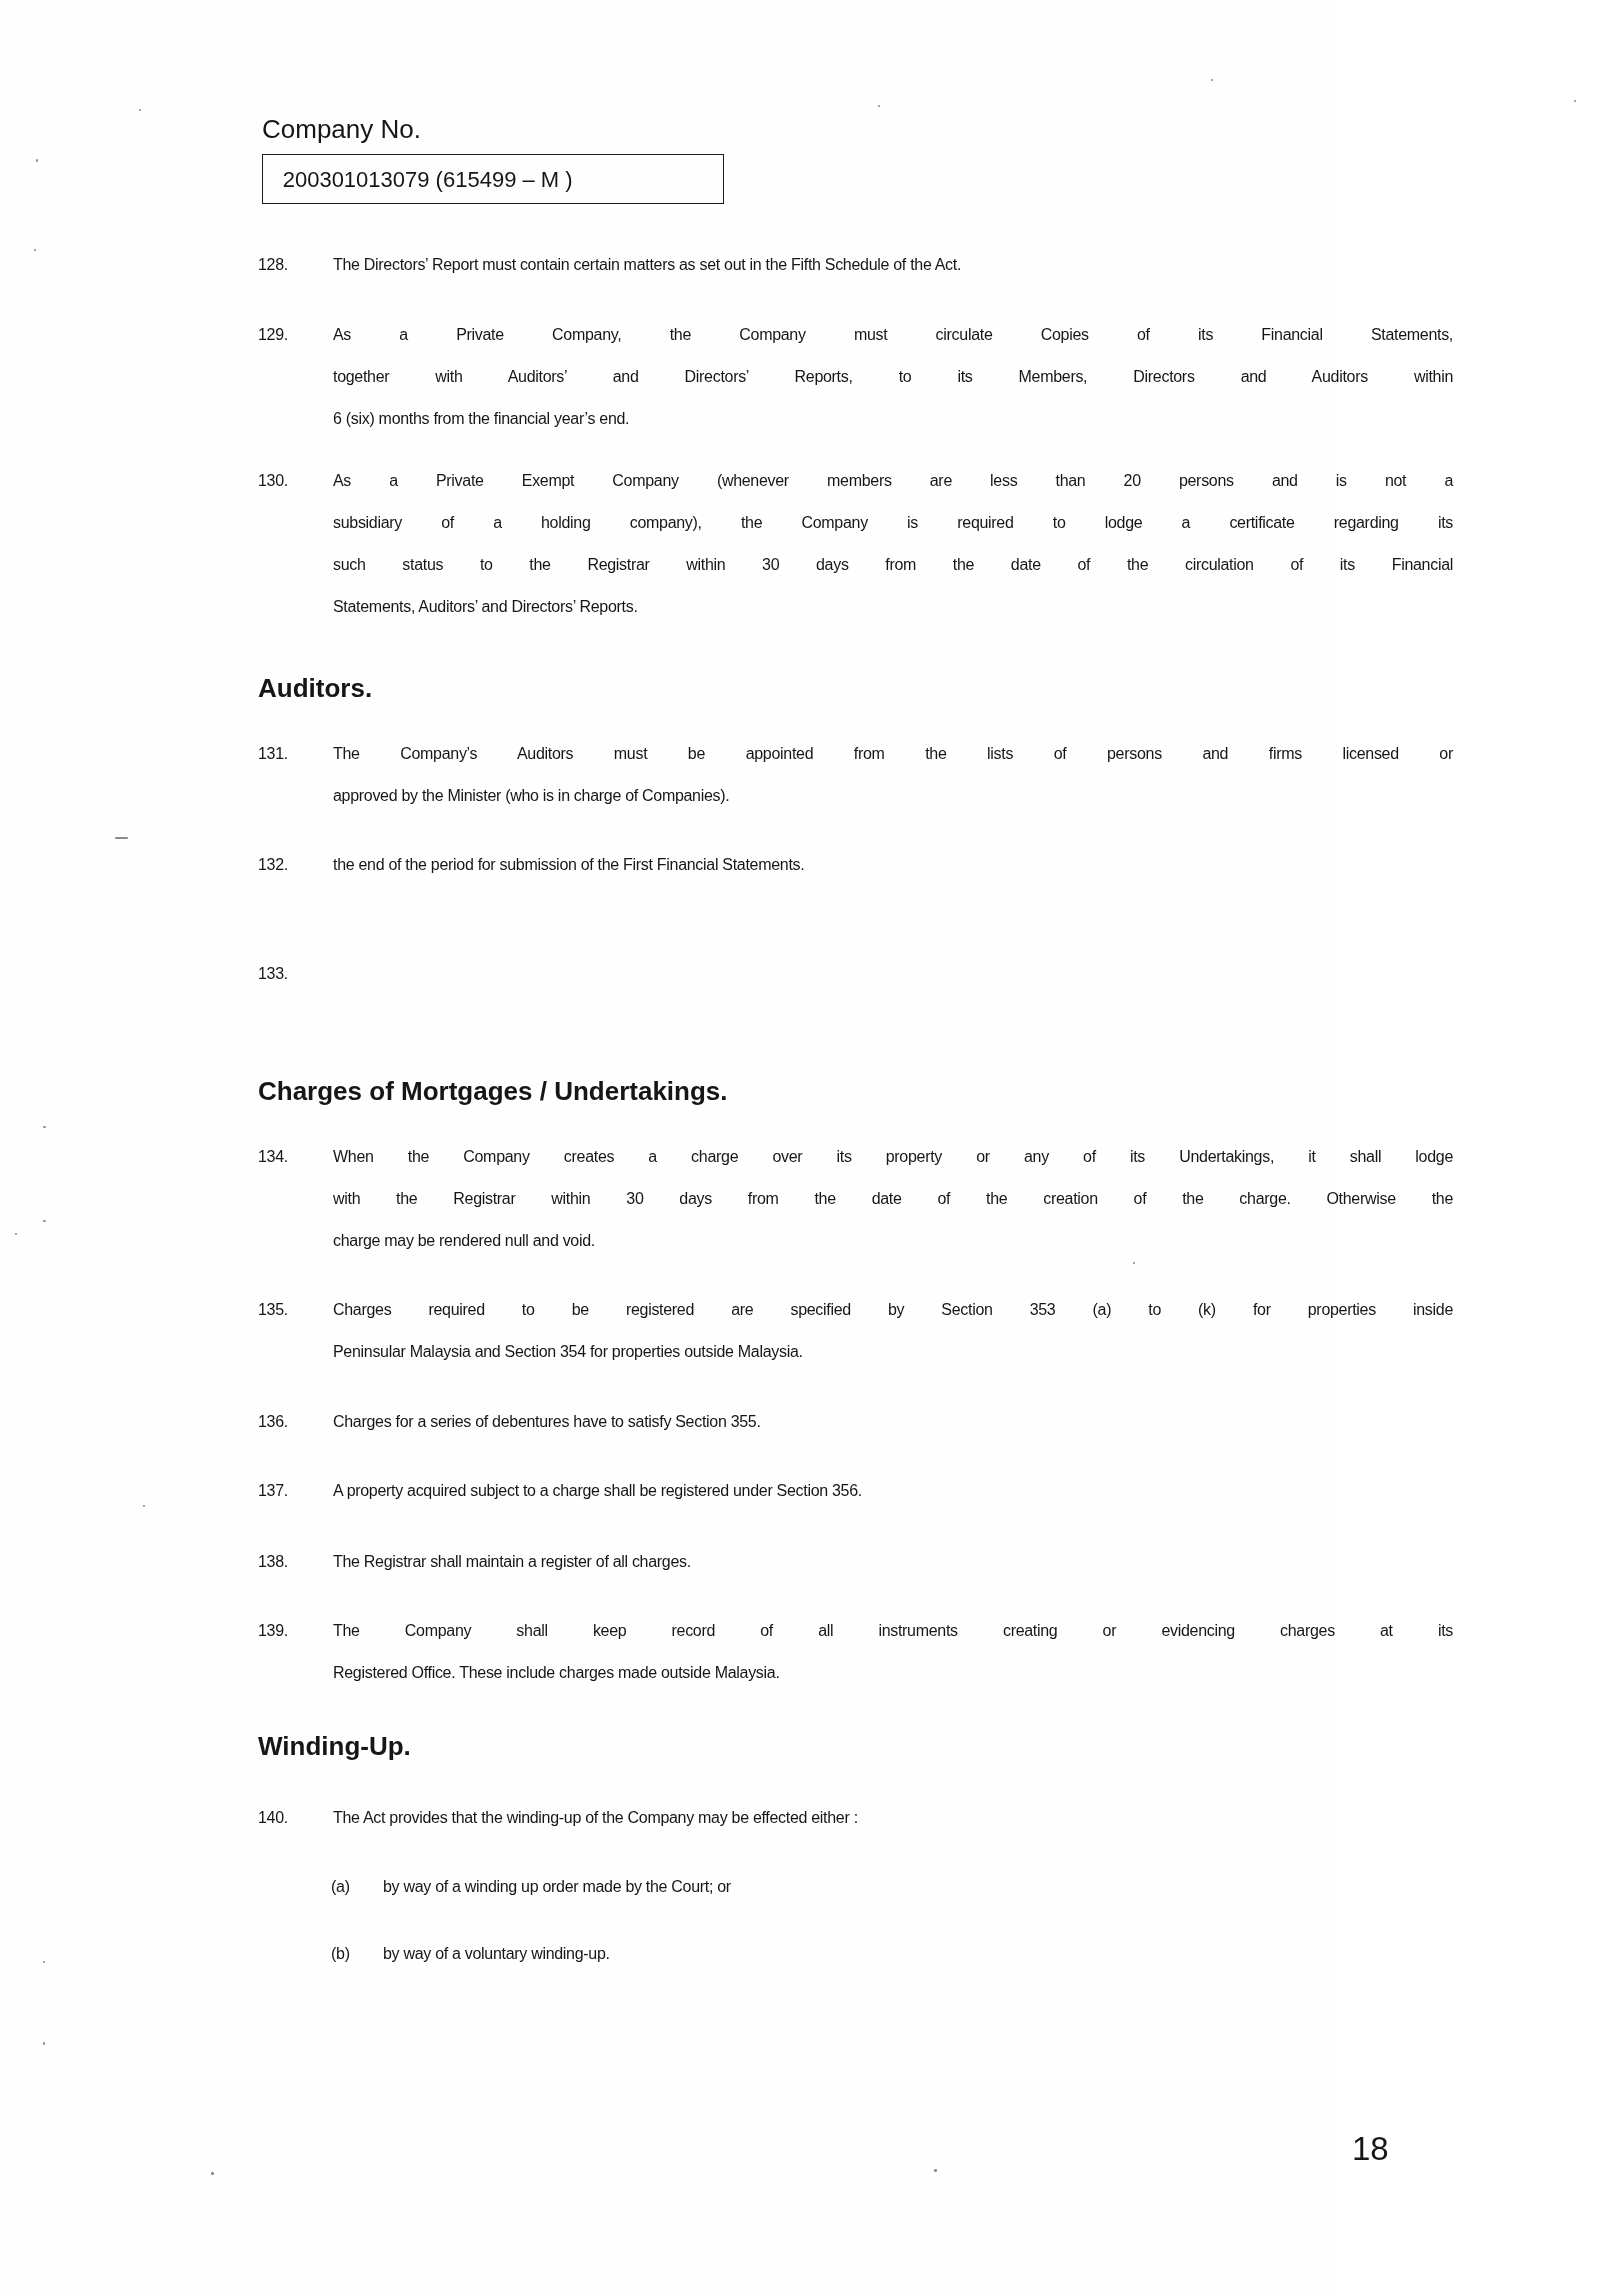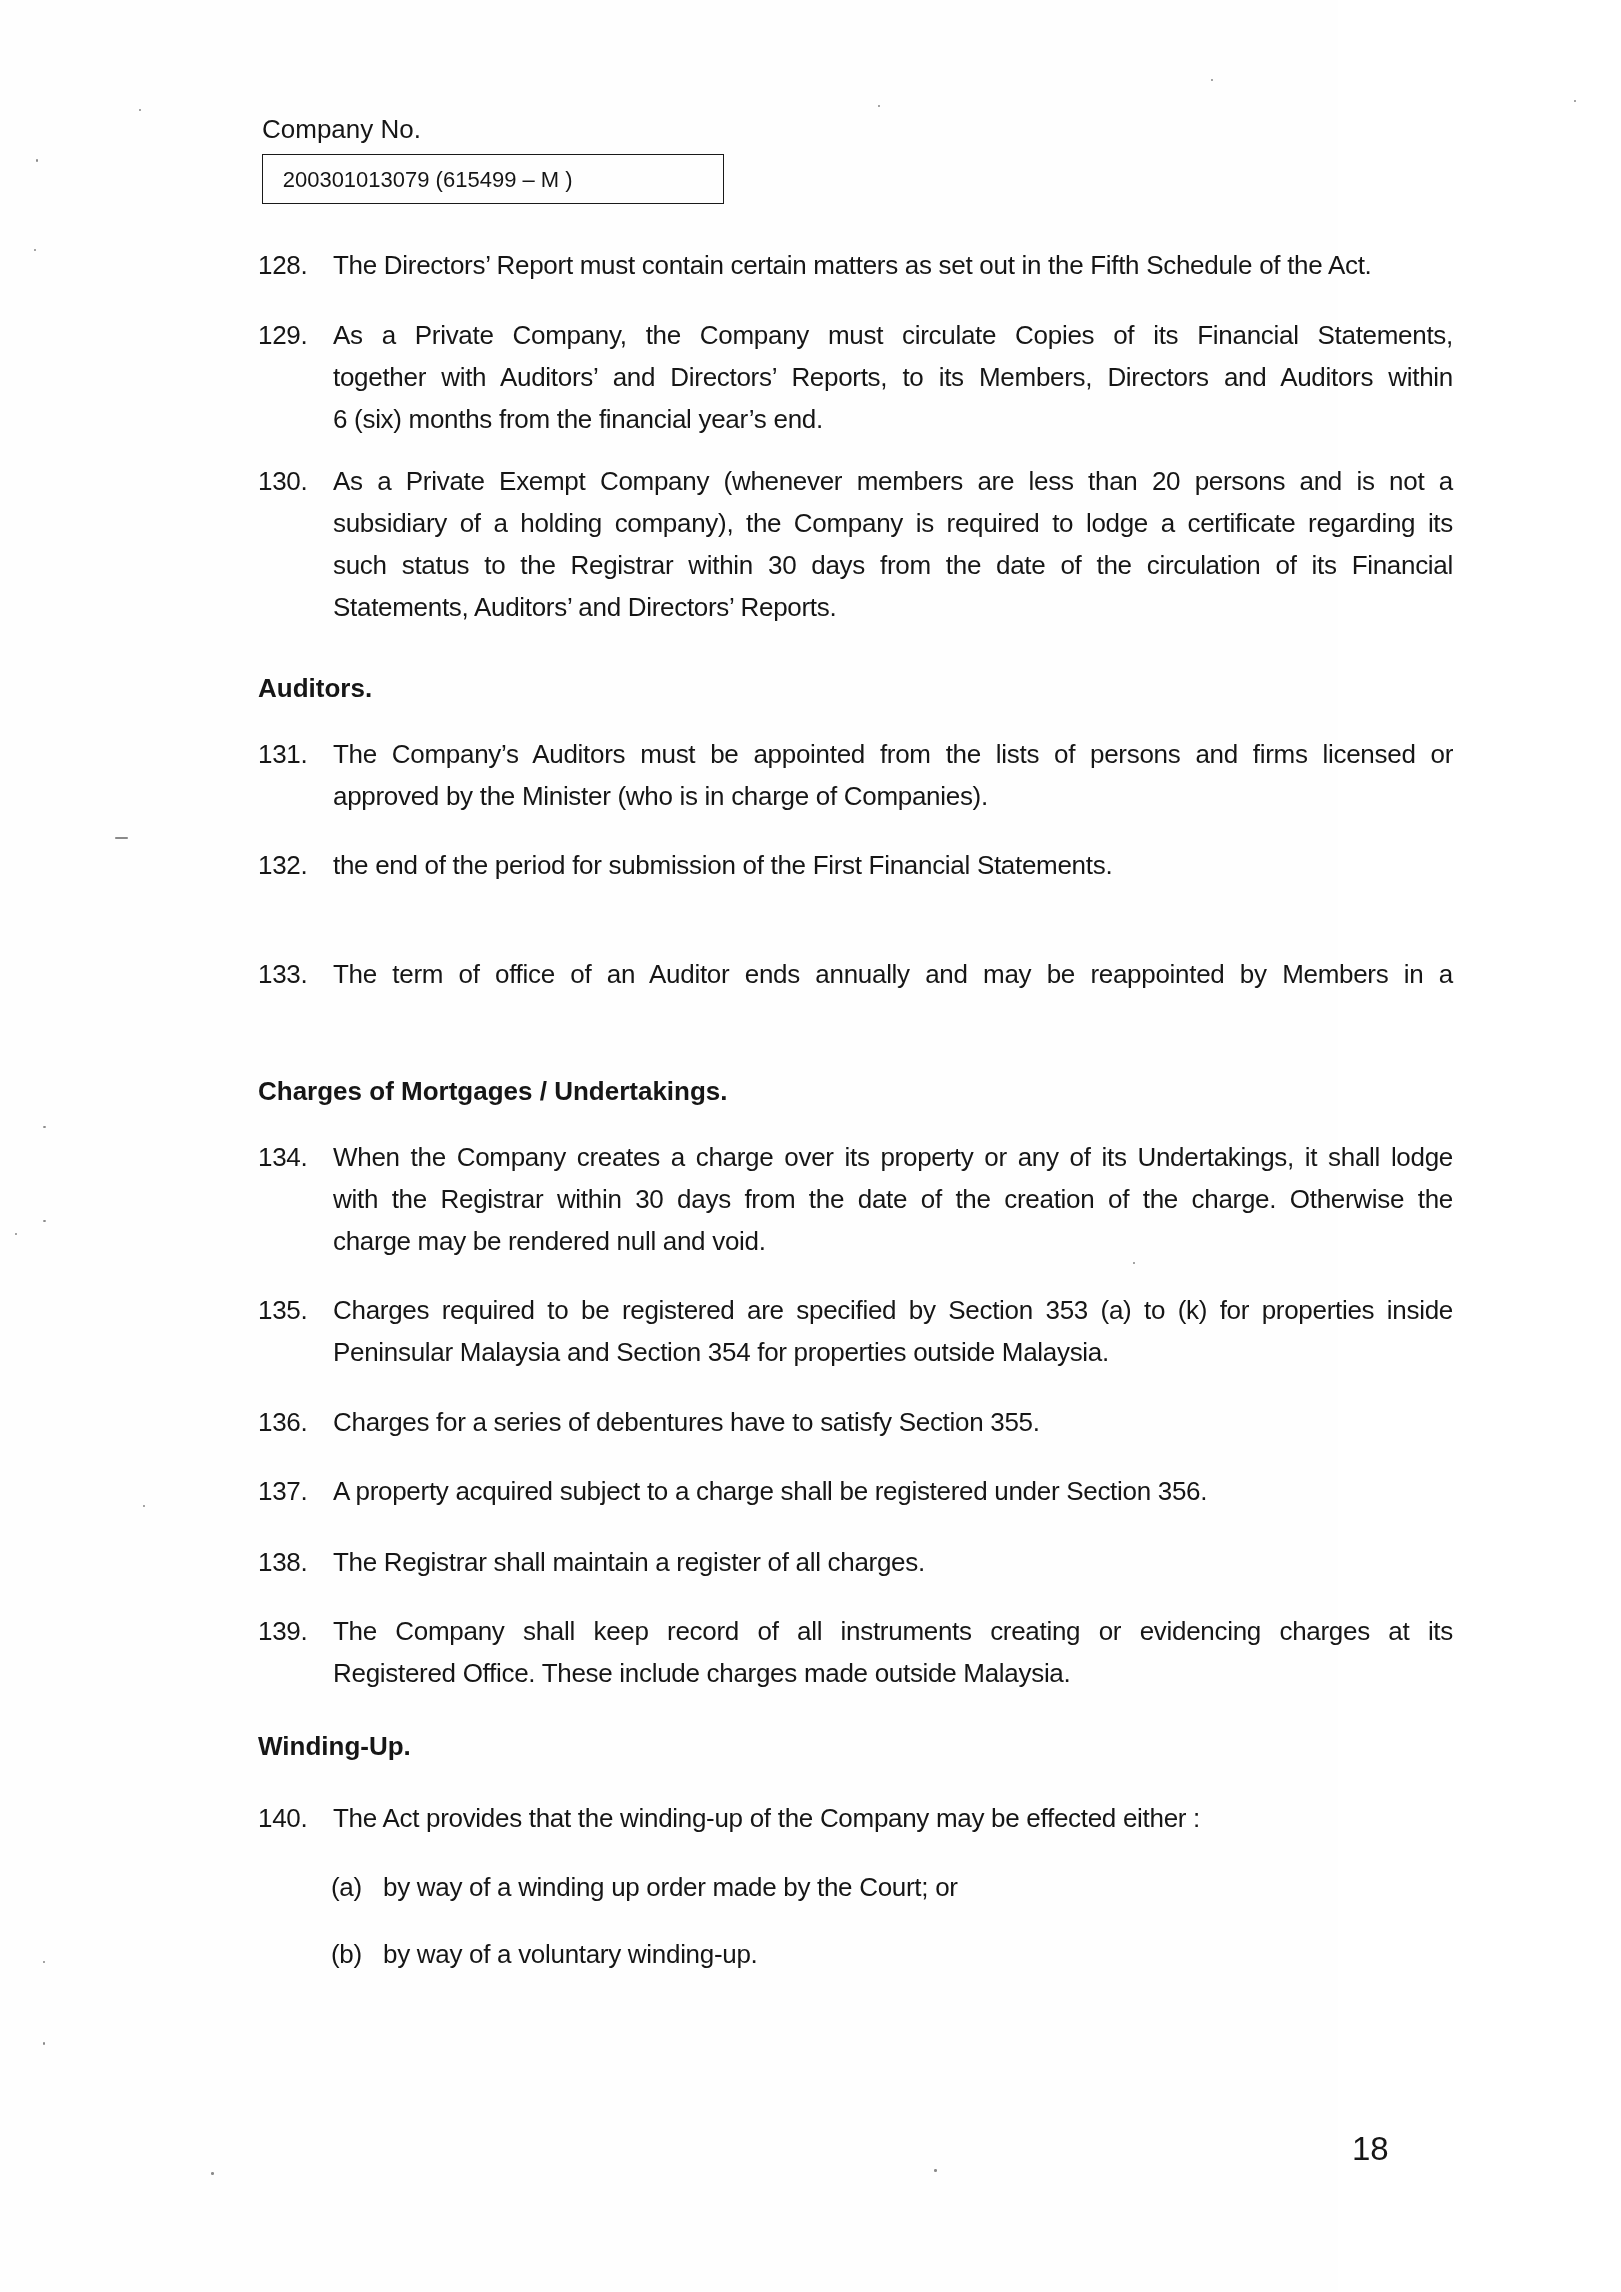--- a/index.html
+++ b/index.html
@@ -1,20 +1,20 @@
 <!DOCTYPE html>
 <html style="font-size:14.3px"><head>
 <meta charset="utf-8">
 <style>
   html, body { margin: 0; padding: 0; background: #ffffff; }
   body { width: 1621px; height: 2293px; position: relative; overflow: hidden;
          font-family: "Liberation Sans", "DejaVu Sans", sans-serif; color: #161616; }
   .page { position: absolute; left: 0; top: 0; width: 1338px; height: 2293px; background: #fefefe; }
   .abs { position: absolute; }
-  .txt { font-size: 26px; line-height: 42px; letter-spacing: -0.3px; }
+  .txt { font-size: 16px; line-height: 42px; letter-spacing: -0.3px; }
   .company-label { left: 262px; top: 111px; font-size: 26px; line-height: 36px; }
   .company-box { left: 262px; top: 154px; width: 462px; height: 50px;
                  border: 1.8px solid #1a1a1a; border-top-width: 1.8px; box-sizing: border-box; }
   .company-box span { position: absolute; left: 19.7px; top: 7.2px; font-size: 22px; line-height: 36px; }
   .item { position: absolute; left: 258px; width: 1195px; }
   .item .num { position: absolute; left: 0; top: 0; width: 72px; }
   .item .body { margin-left: 75px; text-align: justify; text-align-last: left; }
   .item .body.nojust { text-align: left; }
   .heading { position: absolute; left: 258px; font-weight: bold; font-size: 26px; line-height: 36px; }
   .sub { position: absolute; left: 331px; }
@@ -72,21 +72,20 @@
   <div class="item txt" style="top:844px;">
     <span class="num">132.</span>
     <div class="body">
       <div>the end of the period for submission of the First Financial Statements.</div>
     </div>
   </div>
 
   <div class="item txt" style="top:953px;">
     <span class="num">133.</span>
     <div class="body">
-      <div style="text-align:justify;text-align-last:justify;">The term of office of an Auditor ends annually and may be reappointed by Members in a</div>
     </div>
   </div>
 
   <div class="heading" style="top:1073px;">Charges of Mortgages / Undertakings.</div>
 
   <div class="item txt" style="top:1136px;">
     <span class="num">134.</span>
     <div class="body">
       <div style="text-align:justify;text-align-last:justify;">When the Company creates a charge over its property or any of its Undertakings, it shall lodge</div>
       <div style="text-align:justify;text-align-last:justify;">with the Registrar within 30 days from the date of the creation of the charge. Otherwise the</div>

